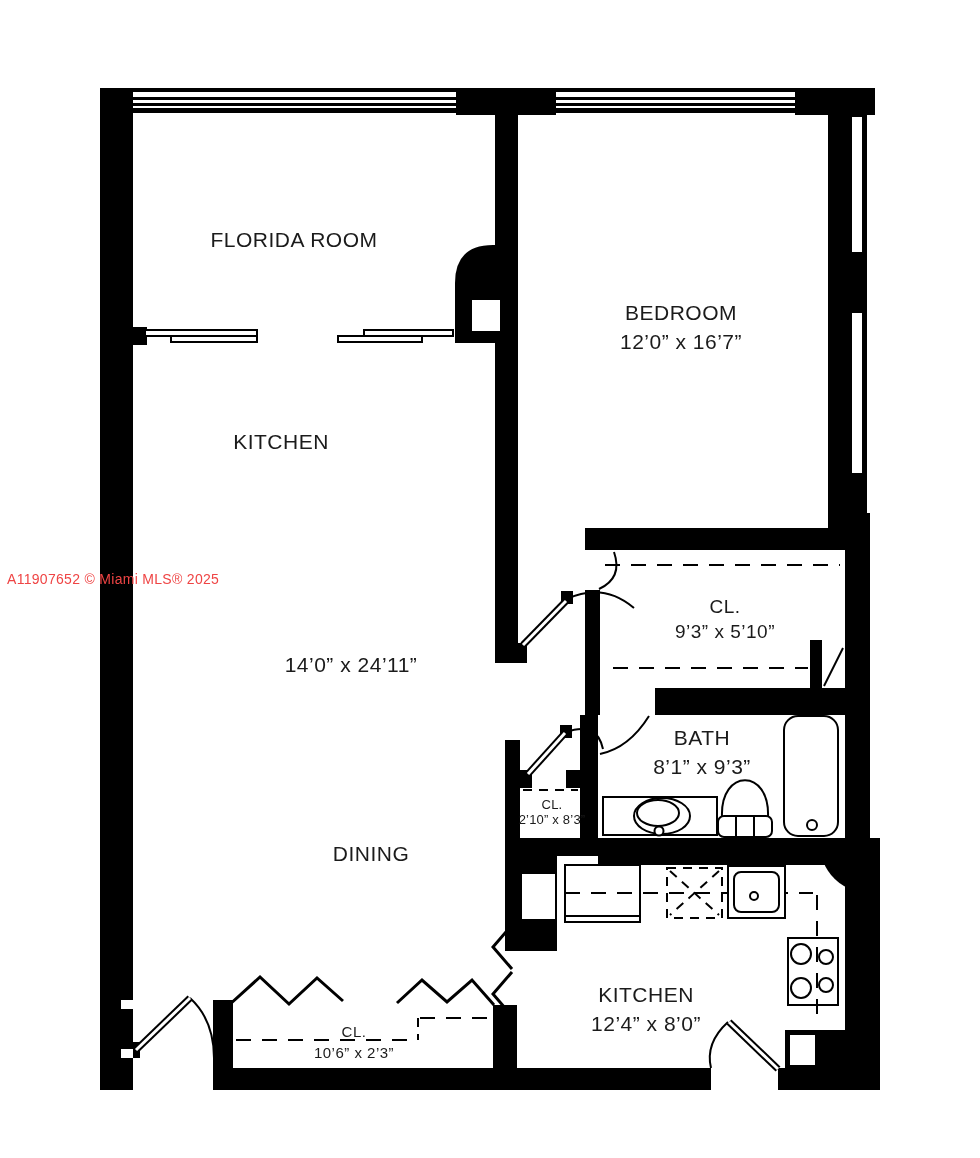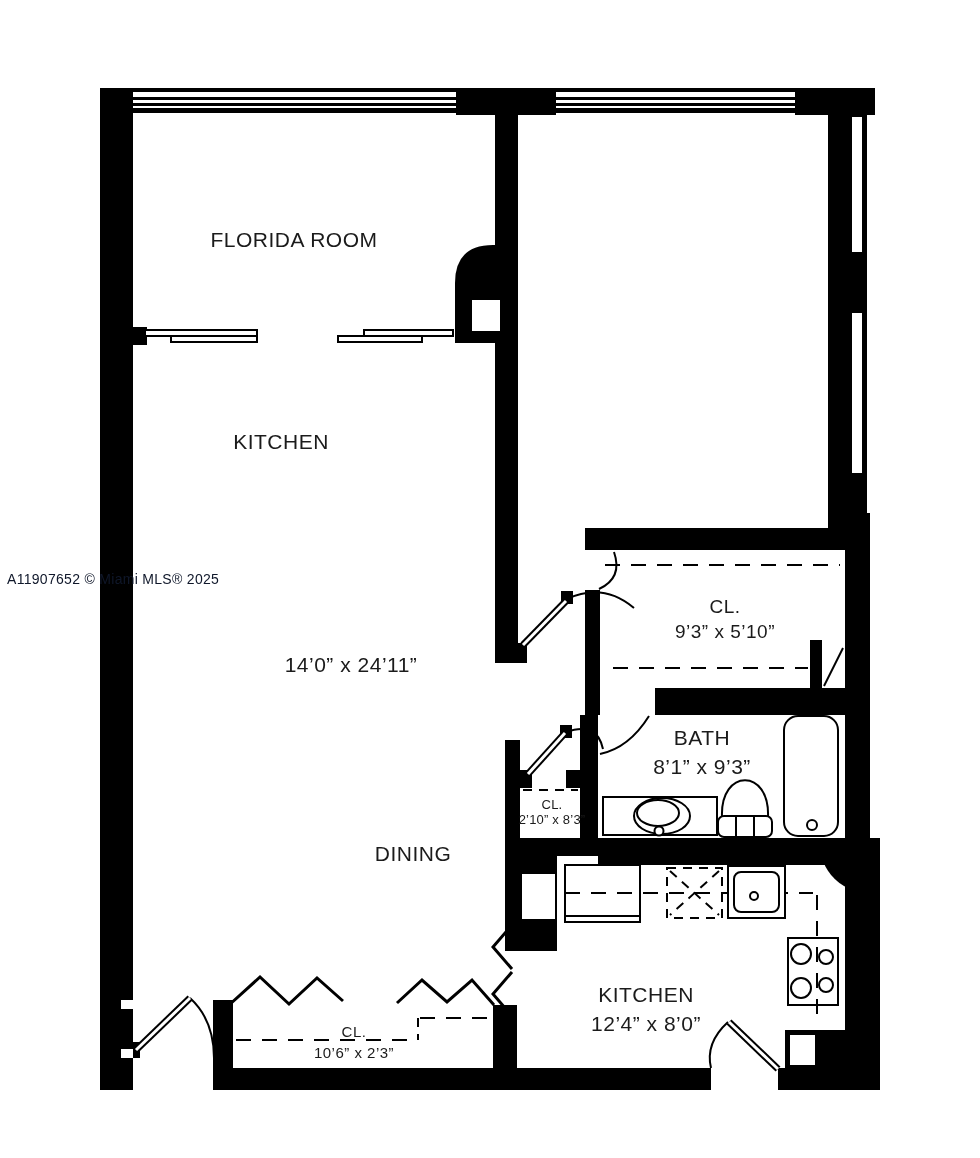--- a/index.html
+++ b/index.html
@@ -10,21 +10,21 @@
   .plan svg{position:absolute;left:0;top:0;}
   .lbl{
     position:absolute;transform:translate(-50%,-50%);
     font-size:21px;line-height:29px;color:#1b1b1b;text-align:center;
     white-space:nowrap;letter-spacing:0.5px;
   }
   .lbl-md{font-size:19px;line-height:25px;}
   .lbl-sm{font-size:13px;line-height:15px;letter-spacing:0.2px;}
   .lbl-cl3{font-size:15px;line-height:21px;}
   .watermark{
-    position:absolute;left:7px;top:571px;font-size:14px;color:#0f172a;
+    position:absolute;left:7px;top:571px;font-size:14px;color:#ef4444;
     white-space:nowrap;letter-spacing:0.3px;
   }
   .wall{fill:#000000;}
   .whitefill{fill:#ffffff;}
   .ln{stroke:#000000;stroke-width:2;fill:none;}
   .ln3{stroke:#000000;stroke-width:3;fill:none;stroke-linejoin:miter;}
   .dash{stroke:#000000;stroke-width:2;fill:none;stroke-dasharray:15 11;}
   .dashsm{stroke:#000000;stroke-width:2;fill:none;stroke-dasharray:9 7;}
   .fix{stroke:#000000;stroke-width:2;fill:#ffffff;}
   .leaf-outer{stroke:#000000;stroke-width:7;}
@@ -190,29 +190,33 @@
       <rect class="wall" x="785" y="1030" width="60" height="38"></rect>
       <rect class="fix" x="789" y="1034" width="27" height="32"></rect>
     </g>
   </g>
 </svg>
 
 <div class="lbl" style="left:294px;top:239px;">
   <div>FLORIDA ROOM</div>
 </div>
 
+<div class="lbl" style="left:681px;top:327px;">
+  <div>BEDROOM</div>
+  <div>12’0” x 16’7”</div>
+</div>
 
 <div class="lbl" style="left:281px;top:441px;">
   <div>KITCHEN</div>
 </div>
 <div class="lbl" style="left:337px;top:664px;margin-left:14px;">
   <div>14’0” x 24’11”</div>
 </div>
 
-<div class="lbl" style="left:371px;top:853px;margin-left:42px;">
+<div class="lbl" style="left:371px;top:853px;">
   <div>DINING</div>
 </div>
 
 <div class="lbl lbl-md" style="left:725px;top:619px;">
   <div>CL.</div>
   <div>9’3” x 5’10”</div>
 </div>
 
 <div class="lbl" style="left:702px;top:752px;">
   <div>BATH</div>

